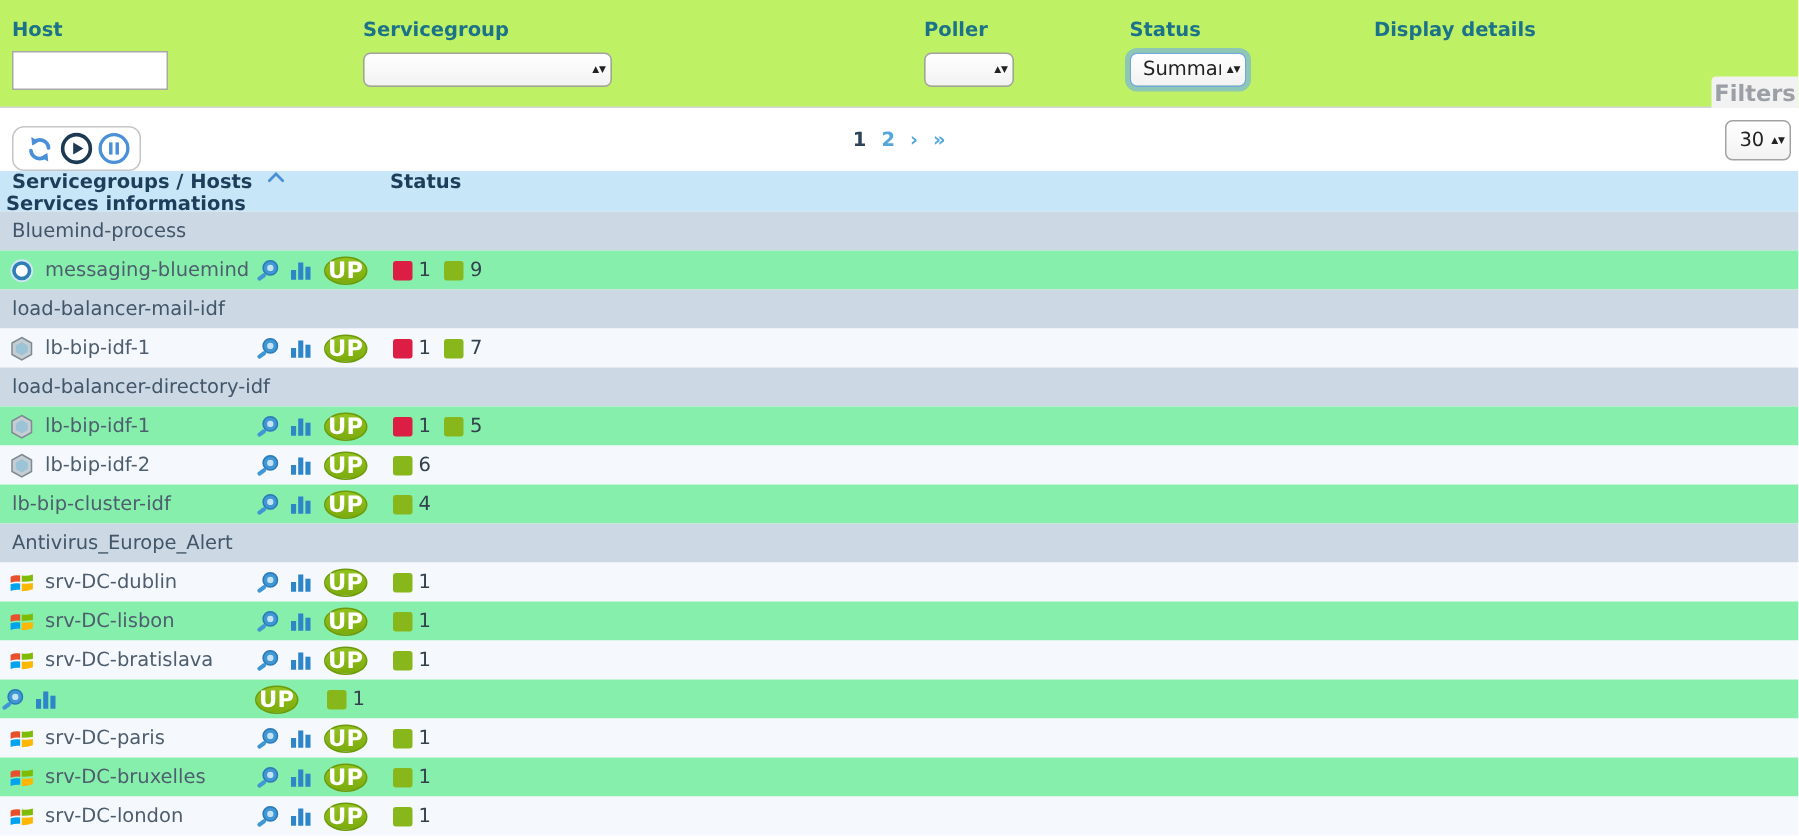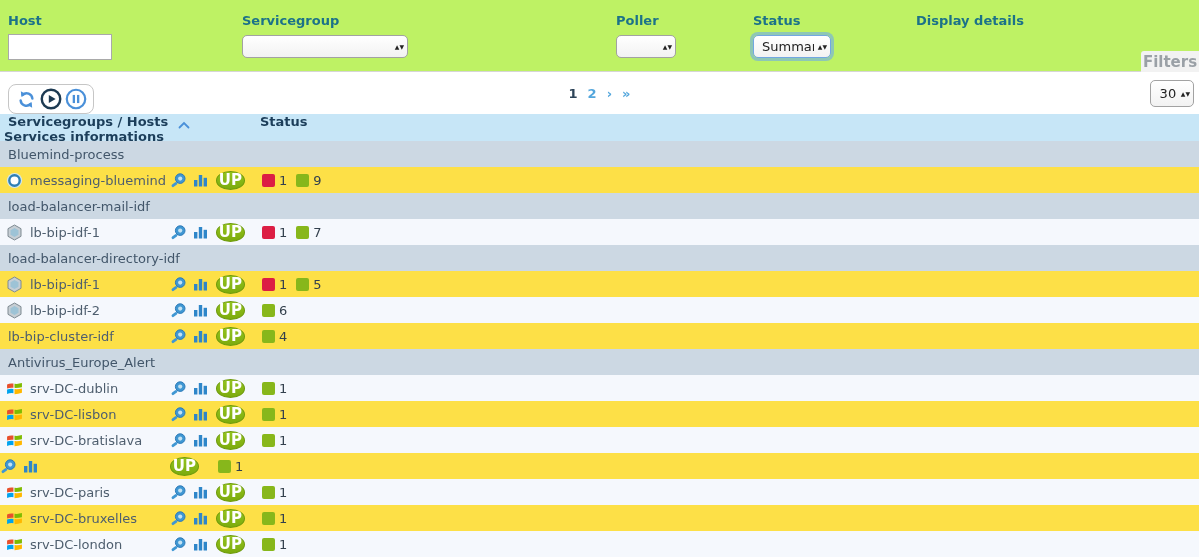--- a/index.html
+++ b/index.html
@@ -36,24 +36,24 @@
   .pagination { position:absolute; left:0; right:0; top:14px; text-align:center; font-size:13px; }
   .pagination span { margin:0 5px; cursor:pointer; }
   .page-current { color:#2d4458; font-weight:bold; cursor:default; }
   .page-link, .page-next, .page-last { color:#53a6dc; font-weight:bold; }
   .pagesize { position:absolute; right:5px; top:8px; width:44px; margin-top:0; height:27px; }
 
   
   .sg-table { width:1199px; }
   .t-row { display:grid; grid-template-columns:170px 46px 44px 1fr; align-items:center; height:26px; }
   .t-header { background:#c7e6f7; color:#1c3e5a; font-weight:bold; font-size:13px; height:27px; }
-  .t-header .hcell1 { grid-column:1 / span 2; padding-left:8px; display:flex; align-items:flex-end; gap:10px; }
+  .t-header .hcell1 { grid-column:1 / span 2; padding-left:8px; display:flex; align-items:flex-start; gap:10px; }
   .group-row { background:#ccd8e3; color:#42566a; font-size:13px; }
   .group-row .gname { grid-column:1 / span 4; padding-left:8px; }
-  .host-even { background:#fde047; }
+  .host-even { background:#86efac; }
   .host-odd  { background:#f5f8fd; }
   .hostcell { display:flex; align-items:center; gap:7px; padding-left:6px; font-size:13px; color:#4e5e6e; }
   .hostcell.noicon { padding-left:8px; }
   .actions { display:flex; align-items:center; gap:6px; }
   .up-badge { width:29px; height:19px; border-radius:50%/50%; border:1px solid #6d9a0a;
     background:linear-gradient(#93c31f,#7cab0d); color:#fff; font-size:15px; font-weight:bold;
     display:flex; align-items:center; justify-content:center; letter-spacing:.2px; }
   .svc-list { display:flex; align-items:center; gap:9px; padding-left:2px; }
   .svc-item { display:flex; align-items:center; gap:4px; font-size:13px; color:#33404d; }
   .svc-sq { width:13px; height:13px; border-radius:2px; display:inline-block; }

